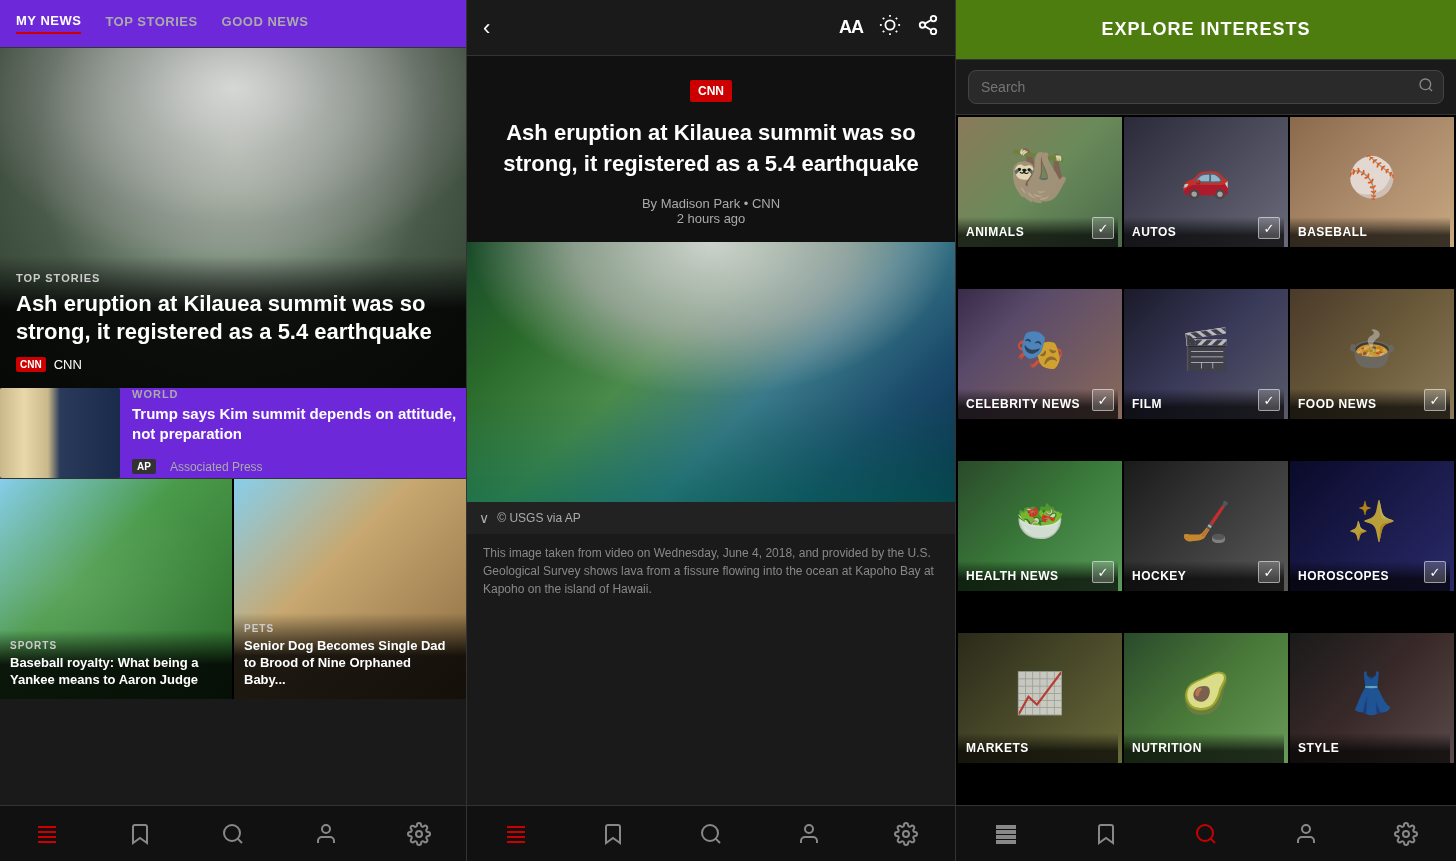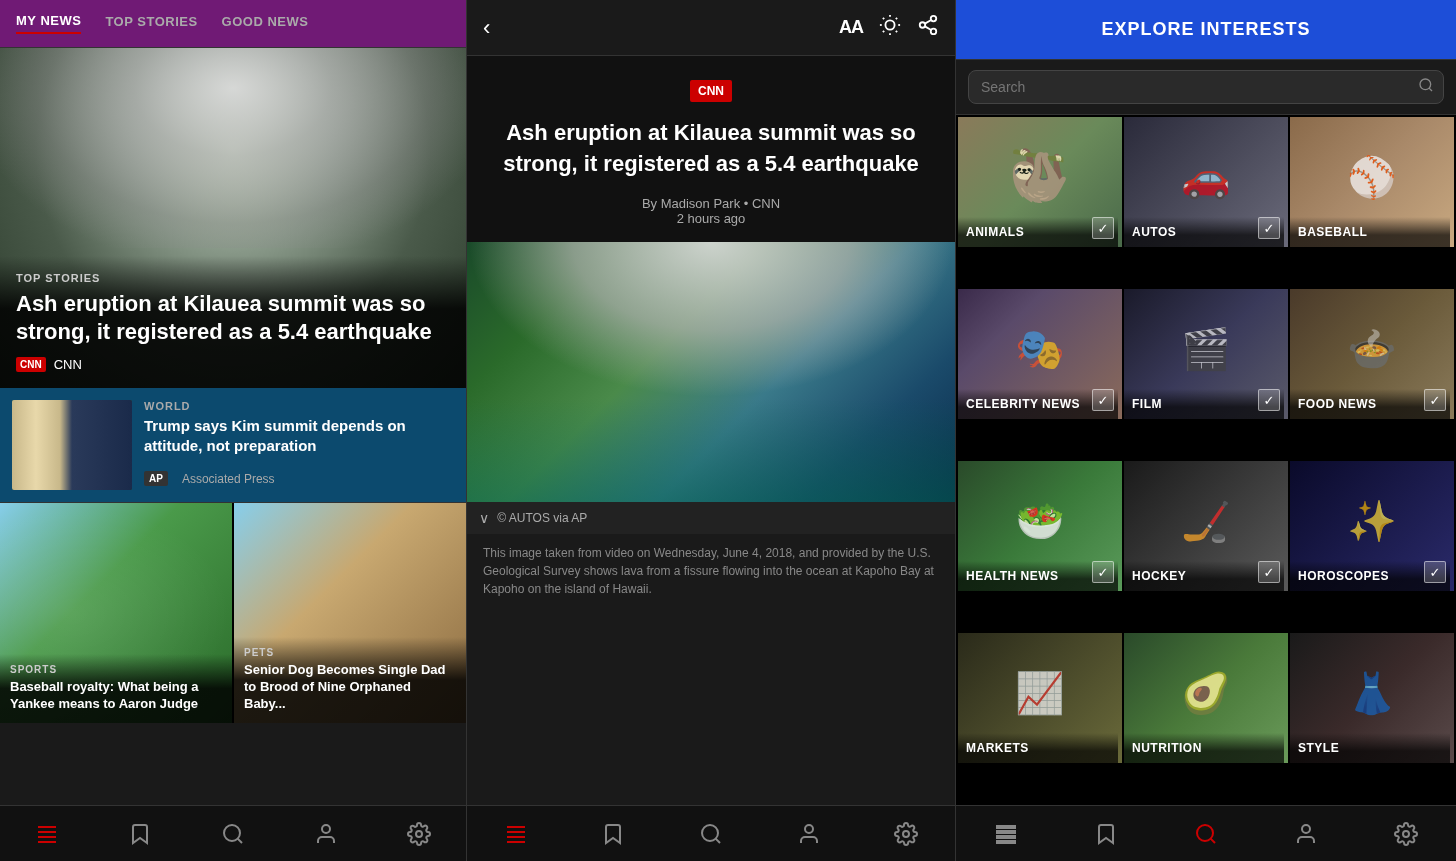--- a/index.html
+++ b/index.html
@@ -20,21 +20,21 @@
       display: flex;
       flex-direction: column;
       flex-shrink: 0;
     }
 
     .top-nav {
       display: flex;
       align-items: center;
       padding: 0 16px;
       height: 48px;
-      background: #701a75;
+      background: #6d28d9;
       border-bottom: 1px solid #333;
       gap: 24px;
     }
     .top-nav-item {
       color: #aaa;
       font-size: 13px;
       font-weight: bold;
       letter-spacing: 0.5px;
       cursor: pointer;
       padding-bottom: 4px;
@@ -106,23 +106,22 @@
     }
     .source-name {
       color: #fff;
       font-size: 13px;
     }
 
     
     .secondary-story {
       display: flex;
       gap: 0;
-      background: #0c4a6e;
+      background: #6d28d9;
       border-bottom: 1px solid #333;
-      padding: 12px;
       gap: 12px;
     }
     .secondary-thumb {
       width: 120px;
       height: 90px;
       flex-shrink: 0;
       overflow: hidden;
       border-radius: 2px;
     }
     .thumb-trump {
@@ -381,21 +380,21 @@
     #right-panel {
       flex: 1;
       height: 861px;
       background: #1a1a1a;
       display: flex;
       flex-direction: column;
     }
 
     .explore-header {
       height: 60px;
-      background: #1d4ed8;
+      background: #4d7c0f;
       display: flex;
       align-items: center;
       justify-content: center;
       border-bottom: 1px solid #333;
       flex-shrink: 0;
     }
     .explore-title {
       color: #fff;
       font-size: 18px;
       font-weight: bold;
@@ -652,21 +651,21 @@
       <div class="article-byline">
         <span>By Madison Park • CNN</span><br>
         <span>2 hours ago</span>
       </div>
     </div>
 
     <div class="article-hero-img"></div>
 
     <div class="article-caption-bar">
       <span class="caption-arrow">∨</span>
-      <span class="caption-text">© AUTOS via AP</span>
+      <span class="caption-text">© USGS via AP</span>
     </div>
 
     <div class="article-caption-full">This image taken from video on Wednesday, June 4, 2018, and provided by the U.S. Geological Survey shows lava from a fissure flowing into the ocean at Kapoho Bay at Kapoho on the island of Hawaii.</div>
 
   </div>
 
   <div class="article-bottom-nav">
     <span class="nav-icon active">
       <svg width="24" height="24" viewBox="0 0 24 24" fill="currentColor">
           <rect x="3" y="4" width="18" height="2"></rect>

